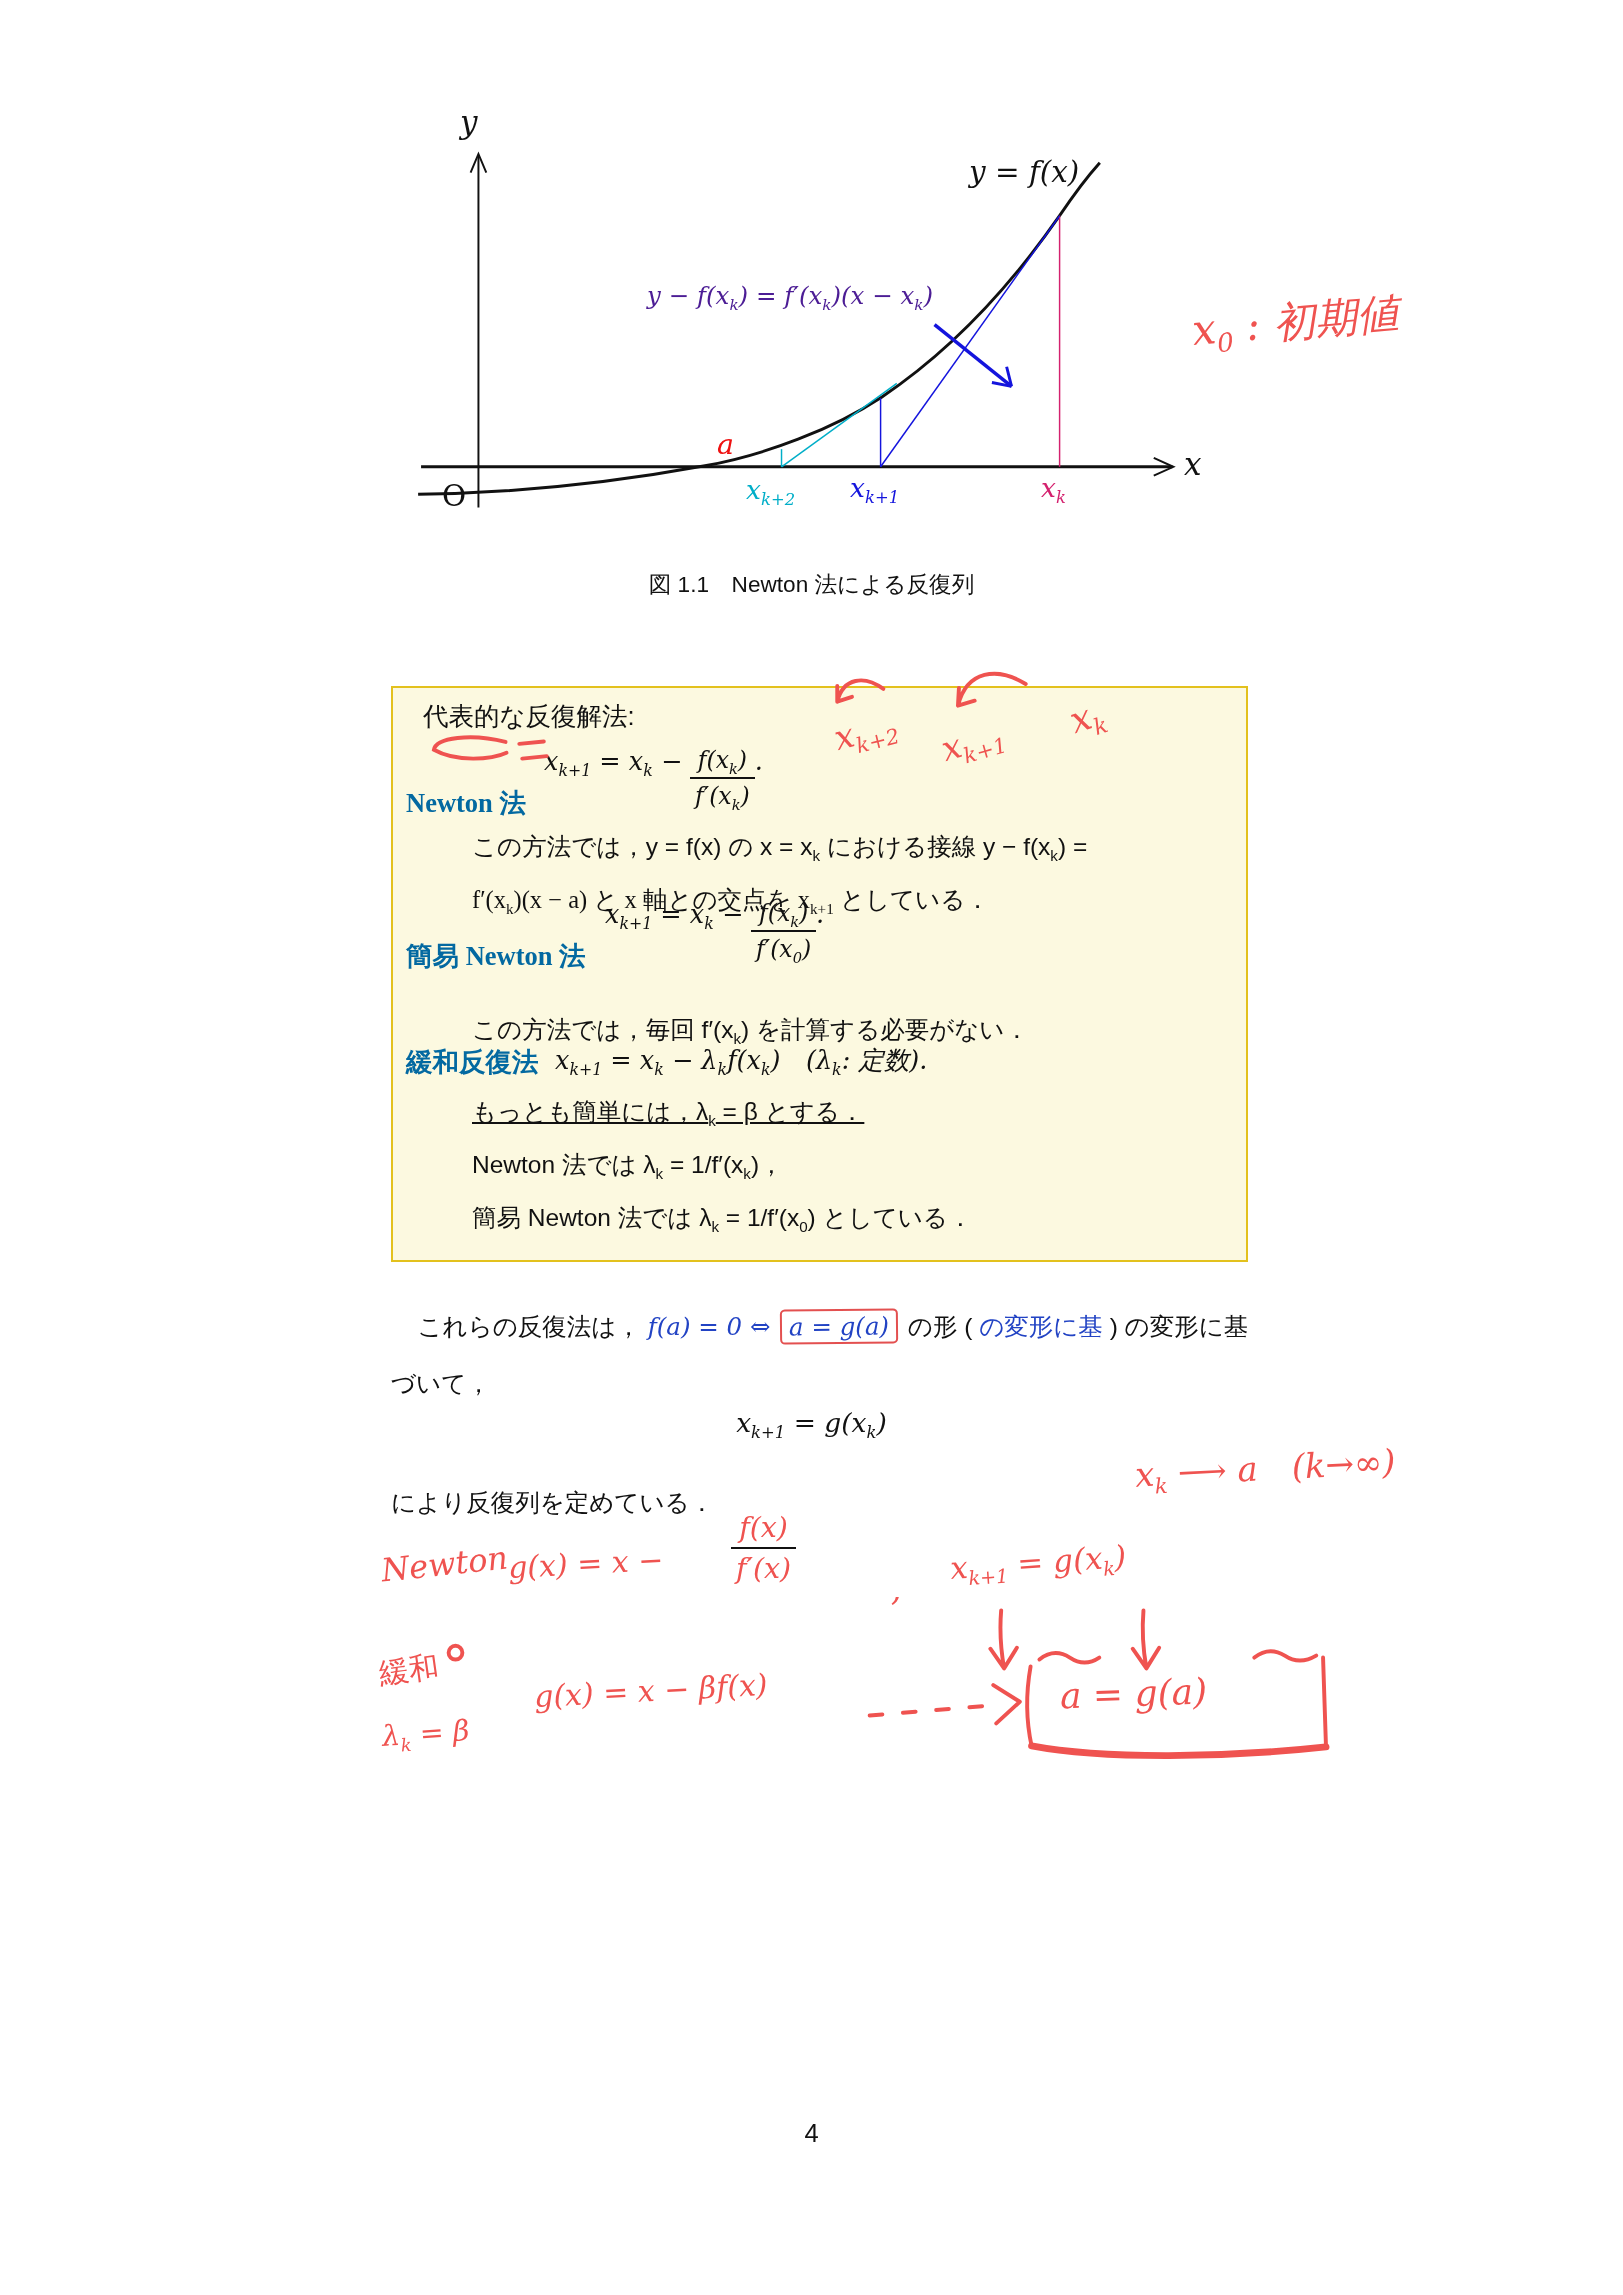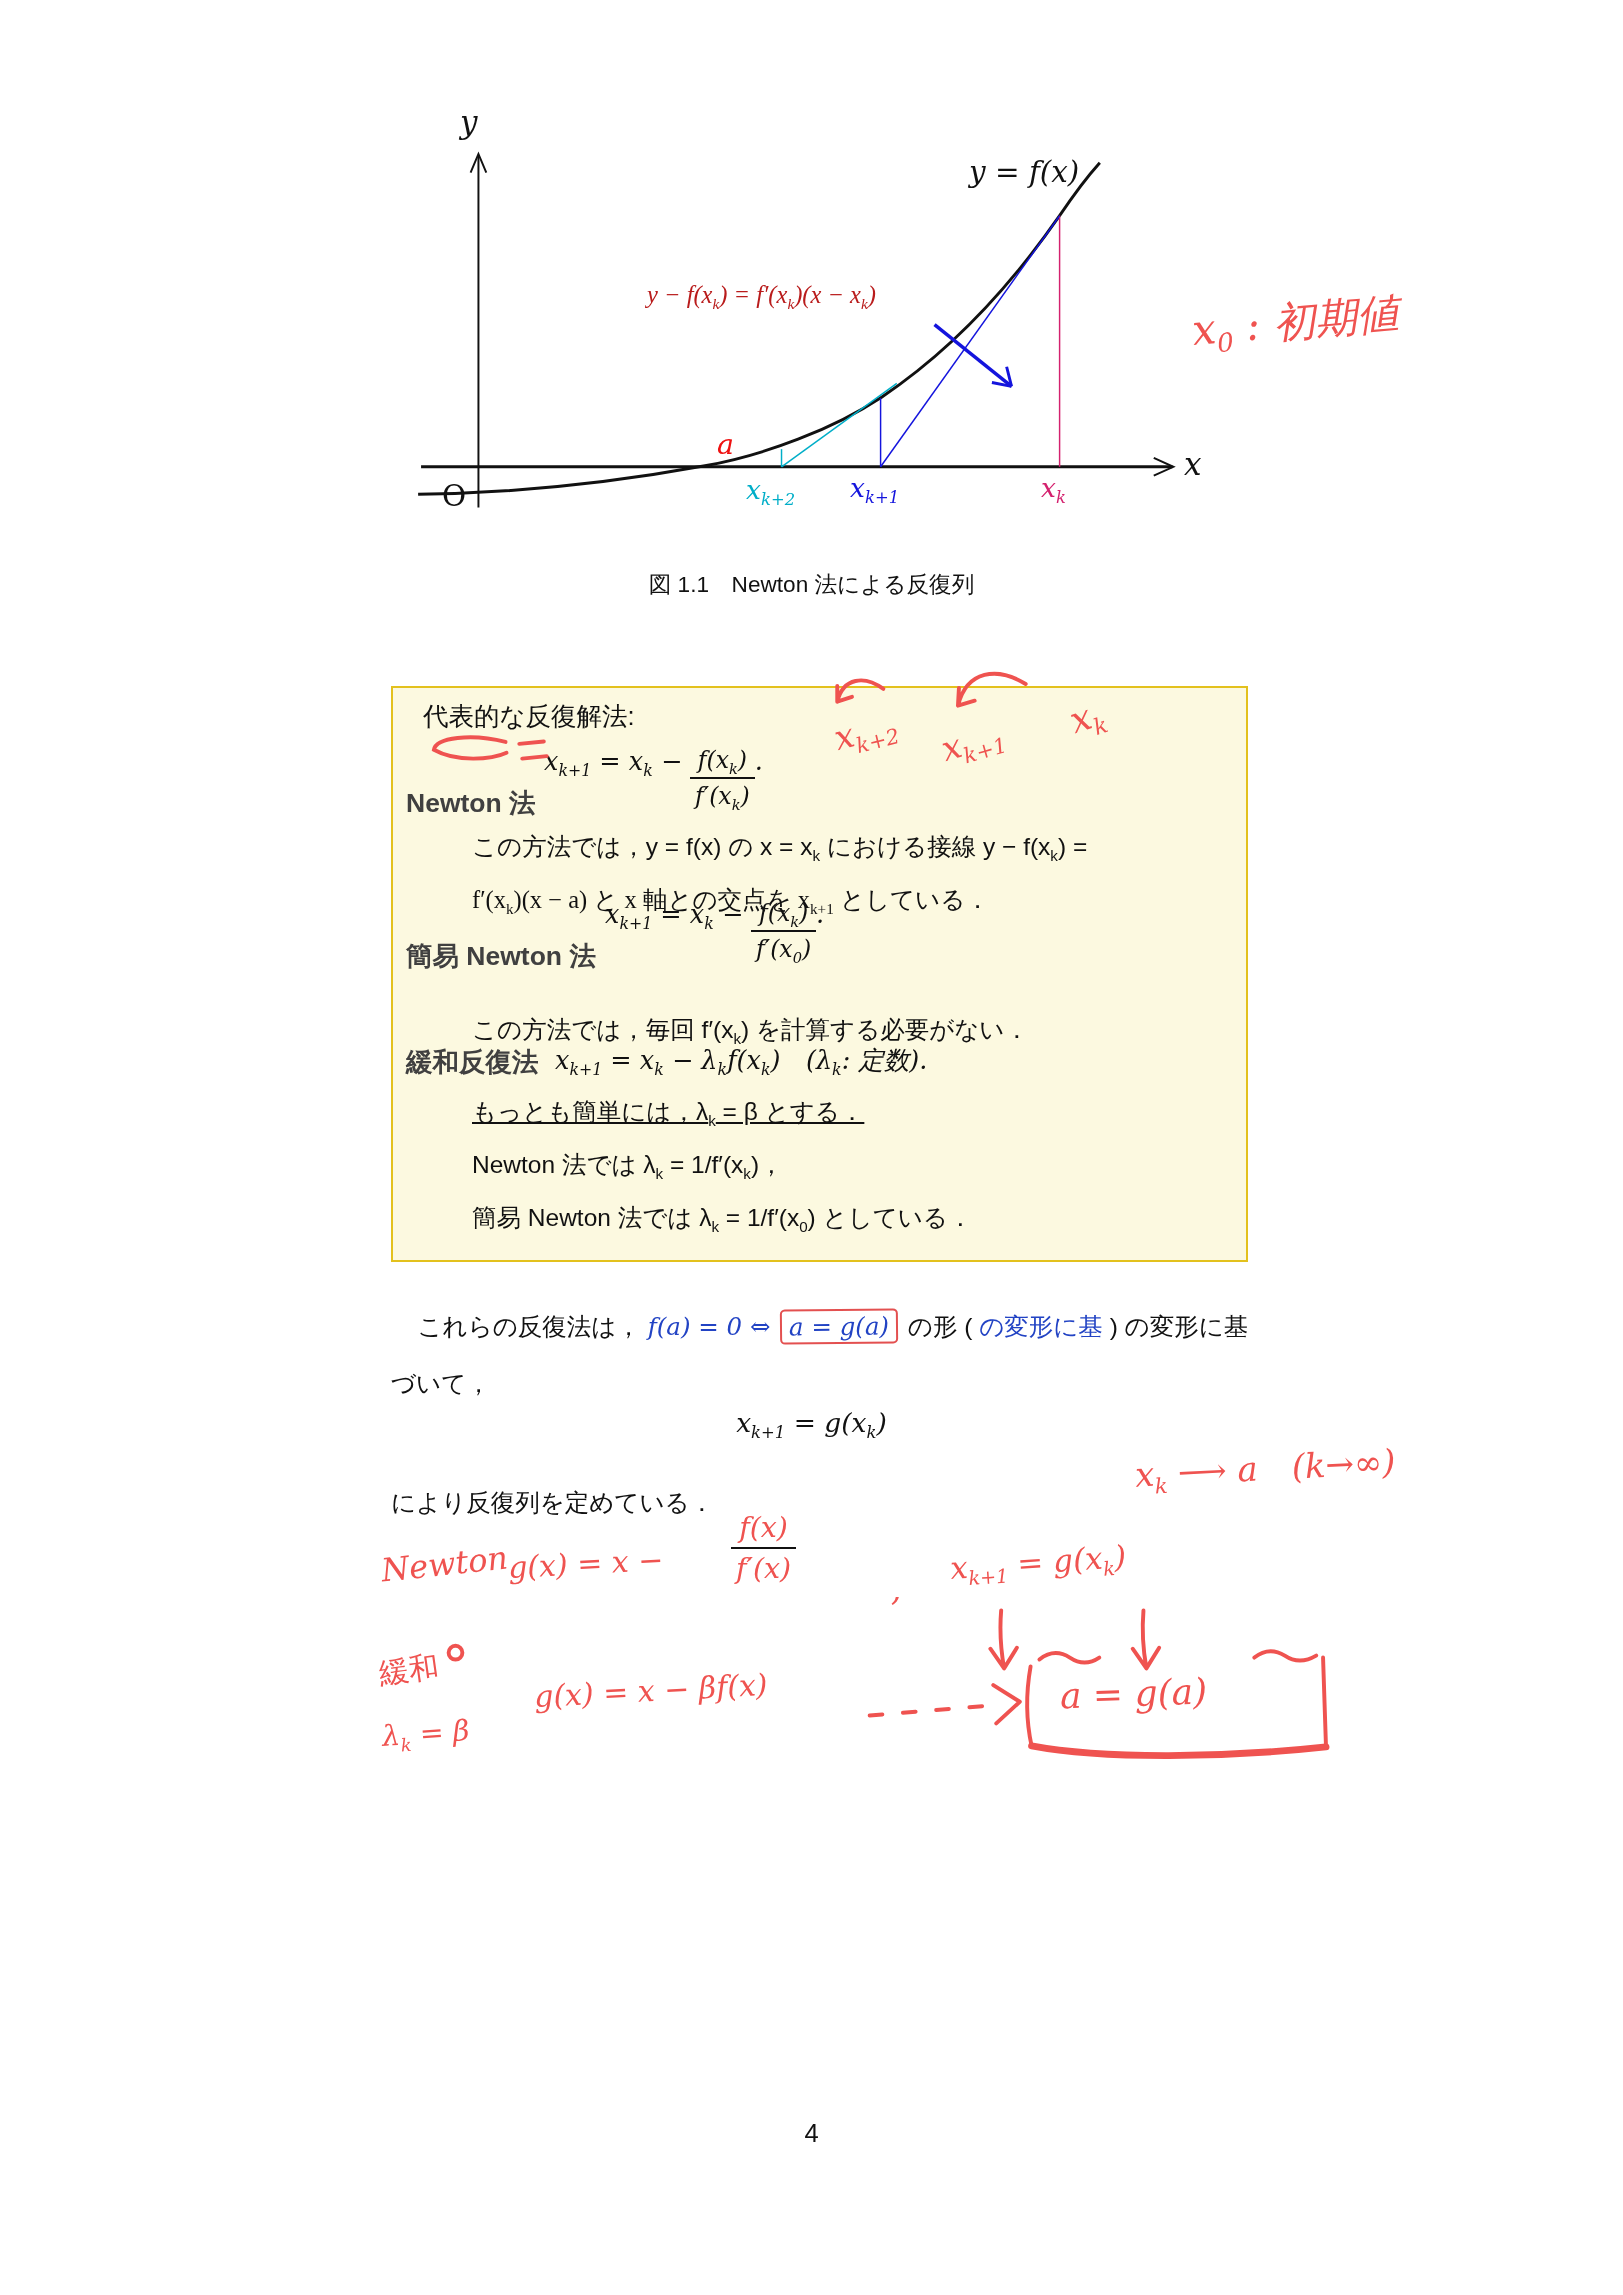--- a/index.html
+++ b/index.html
@@ -6,21 +6,21 @@
   #page{position:relative;width:1623px;height:2295px;background:#ffffff;overflow:hidden;
         font-family:"Liberation Sans",sans-serif;color:#111;}
   .abs{position:absolute;}
   .math{font-family:"DejaVu Serif",serif;font-style:italic;}
   .rm{font-style:normal;}
   sub{font-size:0.62em;line-height:0;}
   
   .figlab{white-space:nowrap;}
   
   #methods-box{background:#fcf9e0;border:2px solid #e3c11d;}
-  .mname{color:#404040;font-weight:bold;white-space:nowrap;}
+  .mname{color:#0369a1;font-weight:bold;white-space:nowrap;font-family:Liberation Serif, serif;}
   .frac{display:inline-block;vertical-align:middle;text-align:center;}
   .frac .num{display:block;padding:0 4.9px 2.9px 4.9px;border-bottom:2px solid #111;}
   .frac .den{display:block;padding:2.9px 4.9px 0 4.9px;}
   .frow{display:flex;white-space:nowrap;font-style:italic;}
   .jline{white-space:nowrap;}
   .blue{color:#2243c4;}
   .fixbox{display:inline-block;border:2px solid #e35050;border-radius:4.9px;padding:1px 6.9px;margin:0 2.9px;transform:rotate(-0.6deg);}
   
   .hand{color:#ef5350;font-family:"DejaVu Serif",serif;font-style:italic;white-space:nowrap;}
   svg{display:block;}
@@ -53,21 +53,21 @@
     <line x1="1593" y1="916" x2="1593" y2="952" stroke="#00aec8" stroke-width="3"></line>
 
     <line x1="1905" y1="662" x2="2062" y2="788" stroke="#1414dd" stroke-width="7"></line>
     <path d="M 2062 788 l -40 -8 M 2062 788 l -10 -40" fill="none" stroke="#1414dd" stroke-width="6"></path>
   </svg>
 
   <div class="abs math figlab" style="left:460px;top:104px;font-size:31px;">y</div>
   <div class="abs math figlab" style="left:1184px;top:446px;font-size:31px;">x</div>
   <div class="abs math rm figlab" style="left:442px;top:479px;font-size:29.4px;font-style:normal;">O</div>
   <div class="abs math figlab" style="left:969px;top:155px;font-size:29.4px;">y = f(x)</div>
-  <div class="abs math figlab" style="left:647px;top:281px;font-size:24.5px;color:#b91c1c;font-family:Liberation Serif, serif;">y − f(x<sub>k</sub>) = f′(x<sub>k</sub>)(x − x<sub>k</sub>)</div>
+  <div class="abs math figlab" style="left:647px;top:281px;font-size:24.5px;color:#4c1d95;">y − f(x<sub>k</sub>) = f′(x<sub>k</sub>)(x − x<sub>k</sub>)</div>
   <div class="abs math figlab" style="left:717px;top:428px;font-size:28.5px;color:#ee1111;">a</div>
   <div class="abs math figlab" style="left:746px;top:474px;font-size:26.5px;color:#00aec8;">x<sub>k+2</sub></div>
   <div class="abs math figlab" style="left:850px;top:472px;font-size:26.5px;color:#1414dd;">x<sub>k+1</sub></div>
   <div class="abs math figlab" style="left:1041px;top:472px;font-size:26.5px;color:#d4216e;">x<sub>k</sub></div>
   <div class="abs hand figlab" style="left:1192px;top:294px;font-size:42px;transform:rotate(-5deg);">x<sub>0</sub> : 初期値</div>
 
   <div class="abs" style="left:0;top:569px;width:1623px;text-align:center;font-size:22.6px;">図 1.1　Newton 法による反復列</div>
 
   <div id="methods-box" class="abs" style="left:391px;top:686px;width:853px;height:572px;"></div>
 

